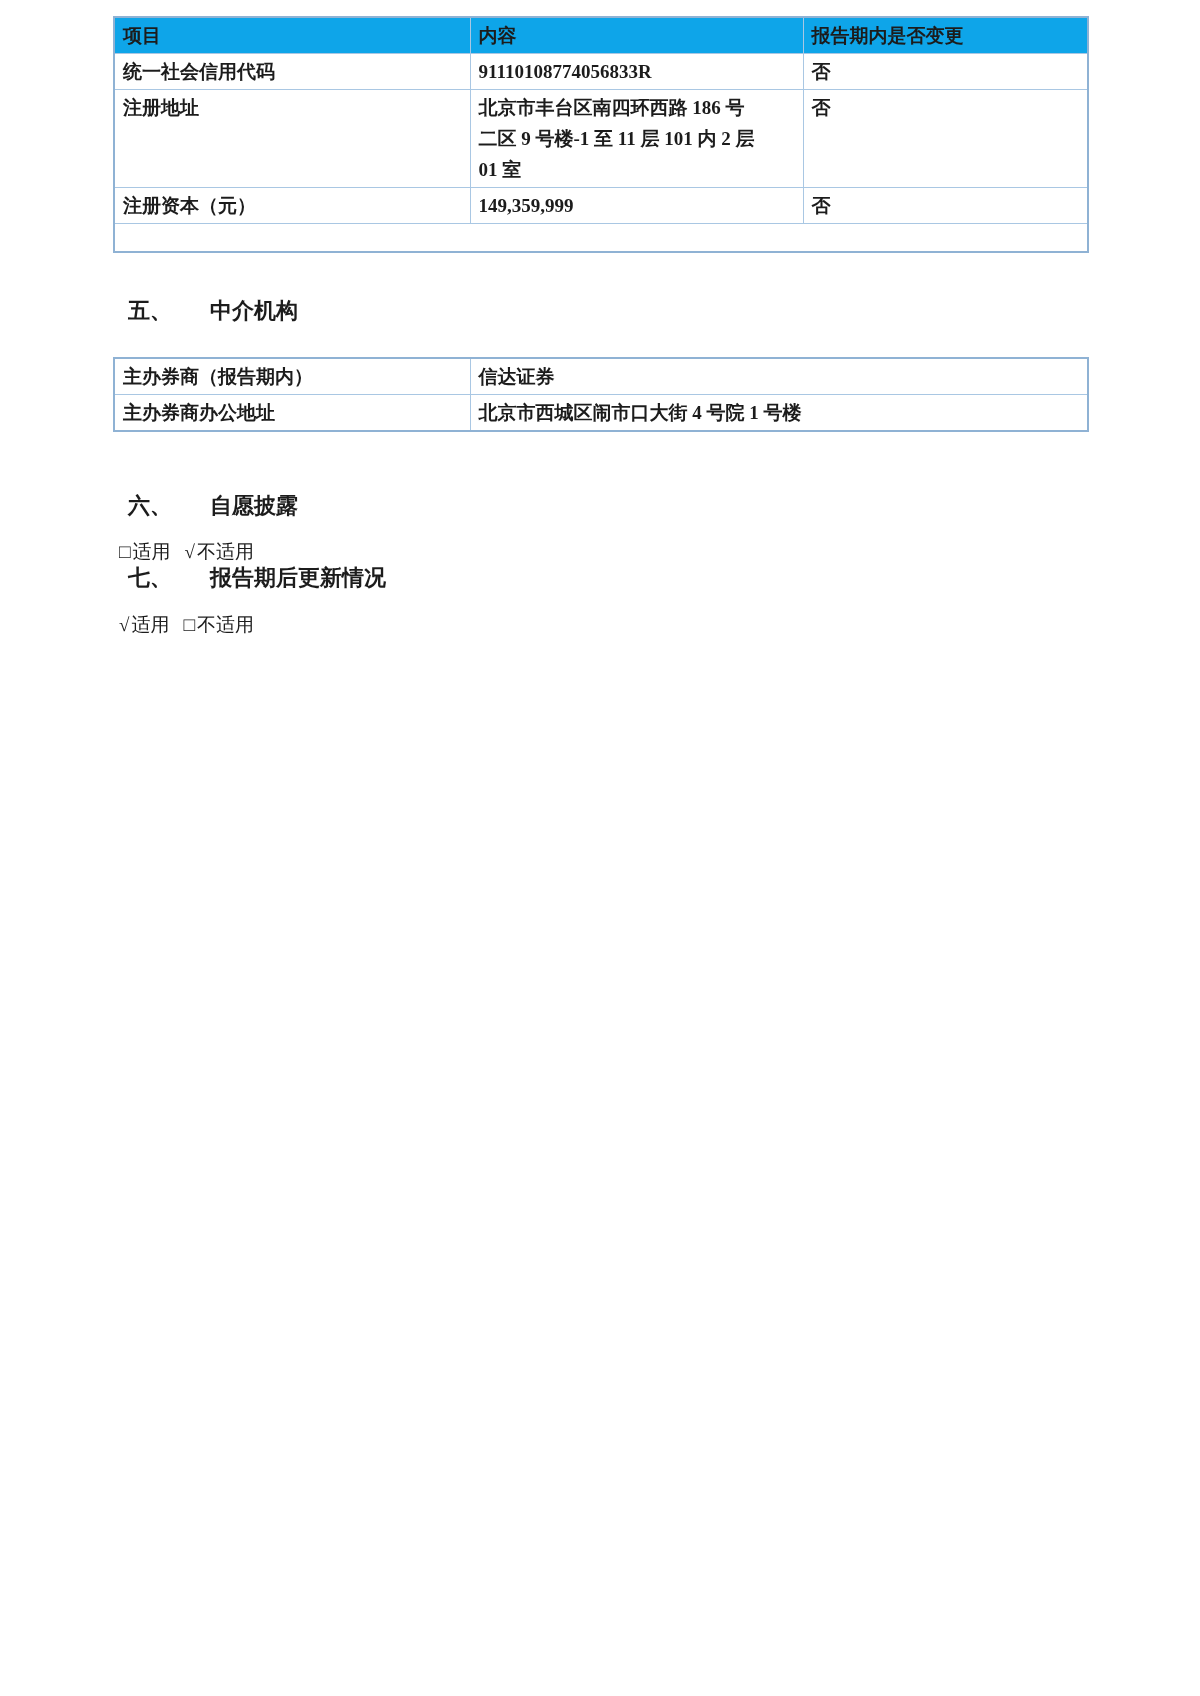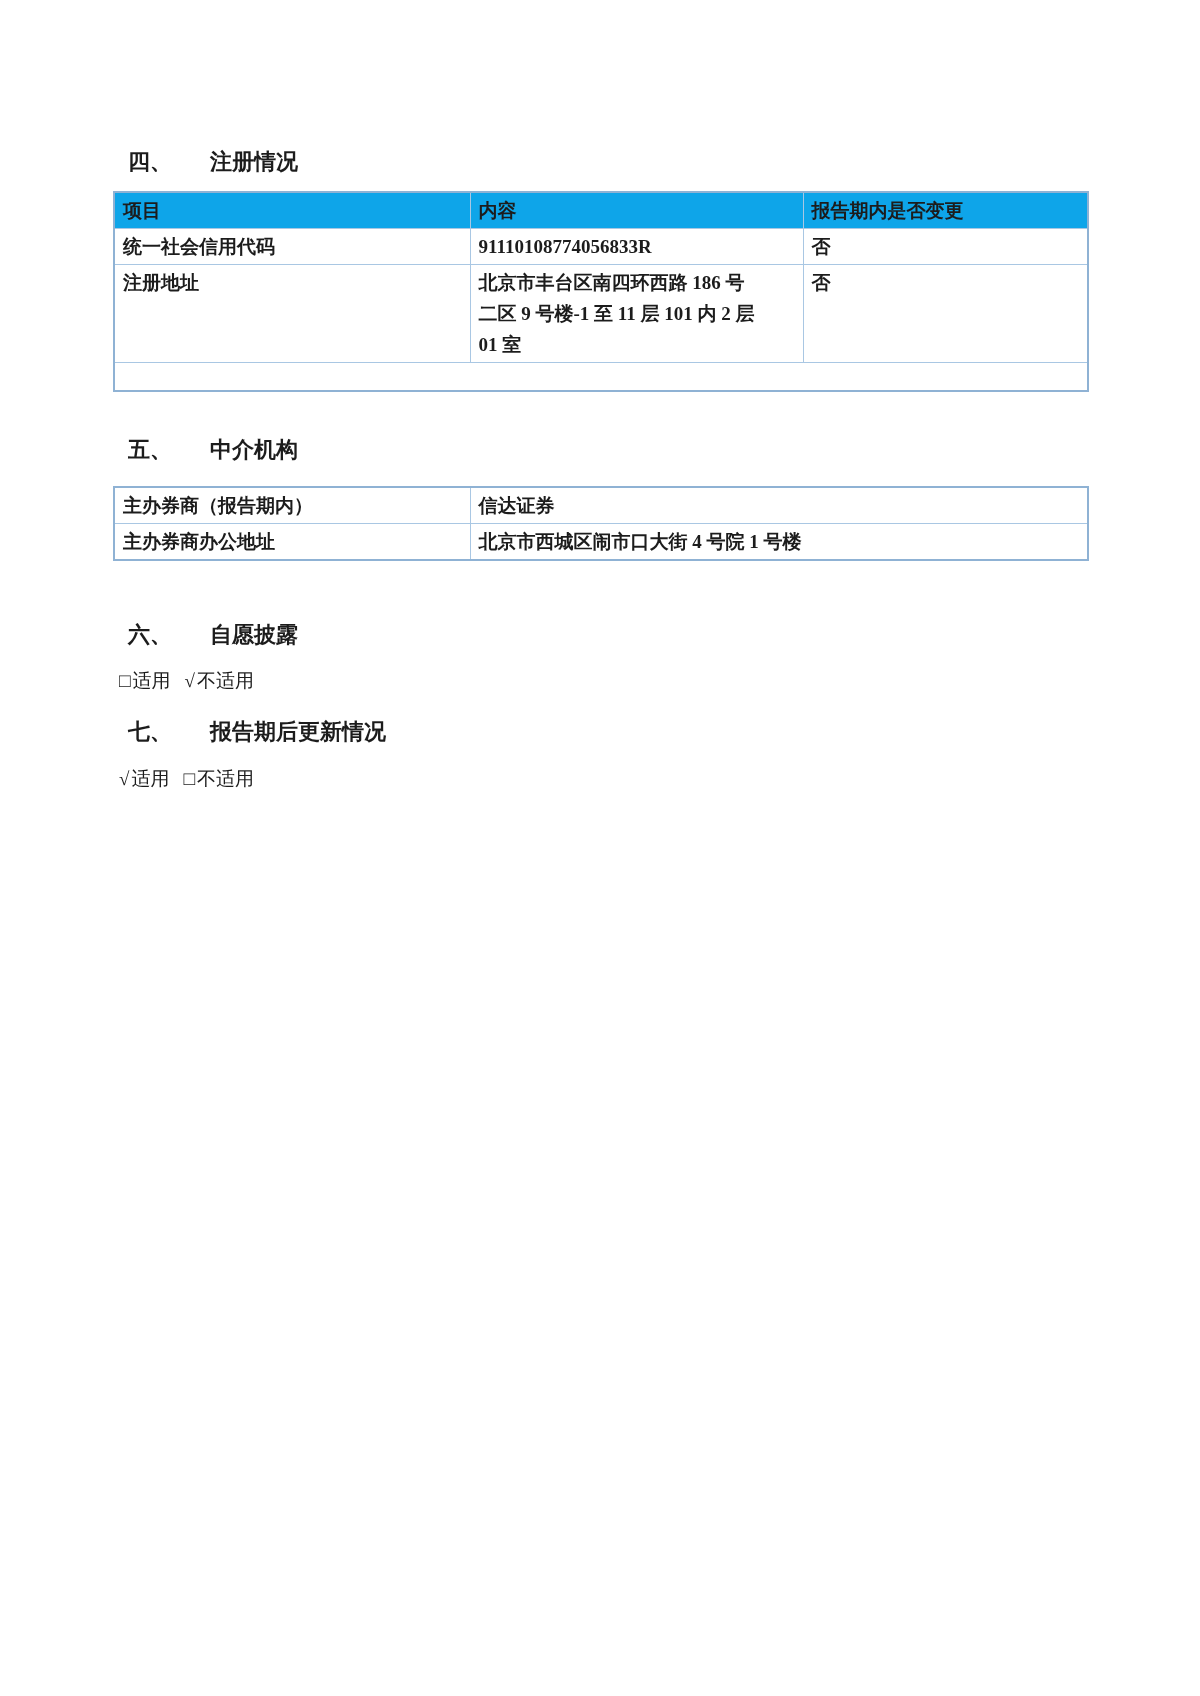--- a/index.html
+++ b/index.html
@@ -30,30 +30,30 @@
     line-height: 27px;
     margin-left: 15px;
   }
   .section-heading .sec-num {
     display: inline-block;
     width: 82px;
   }
   .h-reg   { margin-top: 148px; }
   .h-int   { margin-top: 44px; }
   .h-vol   { margin-top: 60px; }
-  .h-post  { margin-top: 25px; }
+  .h-post  { }
 
   table.doc-table {
     border-collapse: collapse;
     table-layout: fixed;
     width: 974px;
     border: 2px solid #8fb2d4;
   }
   .t-reg { margin-top: 16px; }
-  .t-int { margin-top: 23px; }
+  .t-int { margin-top: 33px; }
   table.doc-table td, table.doc-table th {
     border: 1px solid #a9c7e3;
     padding: 2px 8px;
     line-height: 31px;
     vertical-align: top;
     text-align: left;
     font-weight: bold;
     white-space: pre-line;
     overflow: hidden;
   }
@@ -93,23 +93,20 @@
     line-height: 29px;
     text-indent: 2em;
   }
 </style>
 </head>
 <body>
 
 <div class="page">
   <div class="content">
 
-    <div class="section-heading h-reg">
-      <span class="sec-num">四、</span><span>注册情况</span>
-    </div>
 
     <table class="doc-table t-reg">
       <colgroup>
         <col class="col-item">
           <col class="col-content">
           <col class="col-changed">
       </colgroup>
       <tbody>
           <tr>
         <th>项目</th>
@@ -119,20 +116,25 @@
       <tr>
         <td>统一社会信用代码</td>
         <td>91110108774056833R</td>
         <td>否</td>
       </tr>
       <tr>
         <td>注册地址</td>
         <td>北京市丰台区南四环西路 186 号
 二区 9 号楼-1 至 11 层 101 内 2 层
 01 室</td>
+        <td>否</td>
+      </tr>
+      <tr>
+        <td>注册资本（元）</td>
+        <td class="num-right">149,359,999</td>
         <td>否</td>
       </tr>
       <tr class="empty-row">
         <td colspan="3"></td>
       </tr>
     </tbody>
       </table>
 
     <div class="section-heading h-int">
       <span class="sec-num">五、</span><span>中介机构</span>

